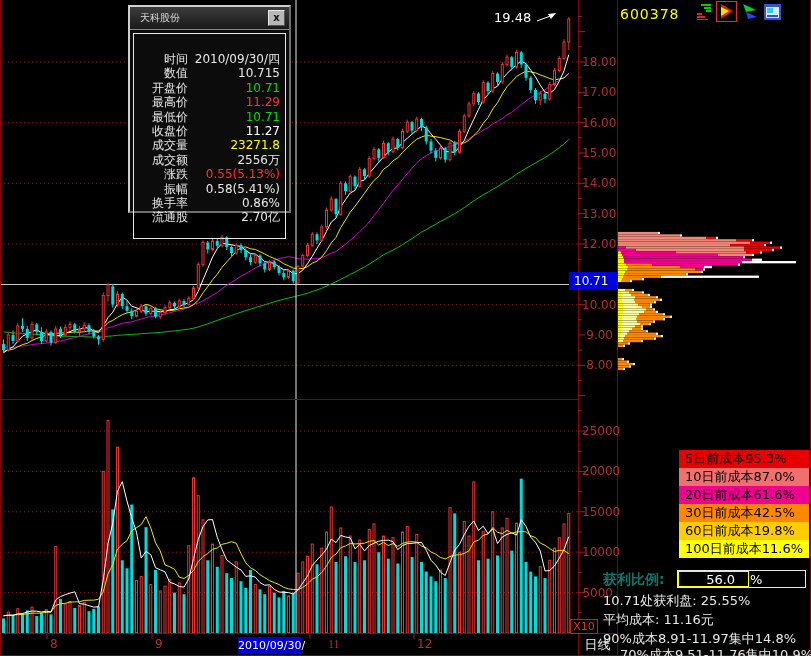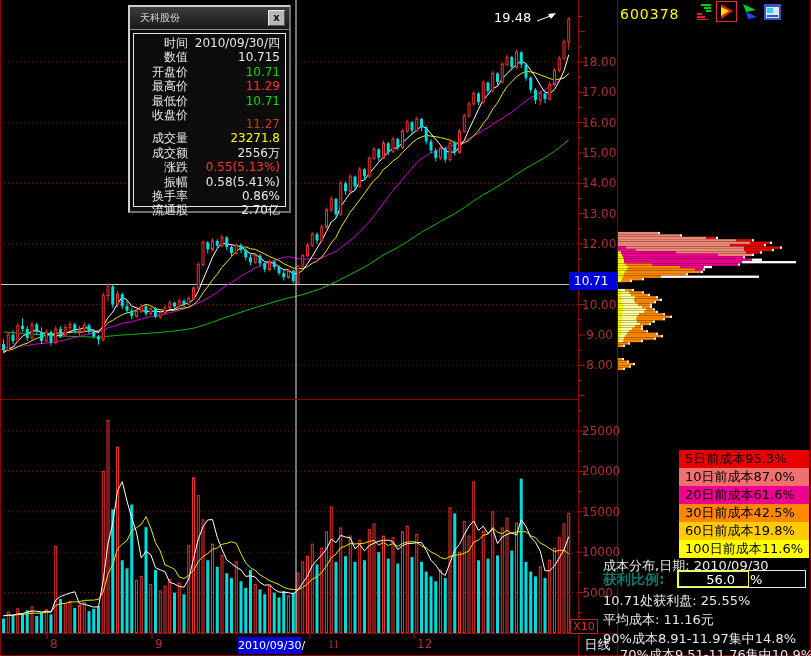--- a/index.html
+++ b/index.html
@@ -22,21 +22,21 @@
   .tbicon.selected{outline:1px solid #e03030;}
   
   #tooltip{position:absolute;left:128px;top:5px;width:163px;height:208px;background:#0c0c0c;
            border:2px solid;border-color:#cfcfcf #6f6f6f #6f6f6f #cfcfcf;box-sizing:border-box;}
   #tooltip .tbar{height:22px;display:flex;align-items:center;justify-content:space-between;
                  padding:0 4px 0 10px;background:linear-gradient(#3c3c3c,#191919);border-bottom:1px solid #888;}
   #tooltip .tbar .ttl{color:#ddd;font-size:10px;}
   #tooltip .tbar .cls{width:15px;height:14px;background:#b8b8b8;border:1px solid;
       border-color:#e8e8e8 #555 #555 #e8e8e8;color:#111;font-size:10px;line-height:13px;
       text-align:center;font-weight:bold;}
-  #tooltip .rows{margin:3px;border:1px solid #e6e6e6;padding:2px 2px;height:168px;}
+  #tooltip .rows{margin:3px;border:1px solid #e6e6e6;padding:18px 2px;height:168px;}
   #tooltip .row{display:flex;font-size:12px;line-height:14.4px;white-space:nowrap;}
   #tooltip .row .lb{width:52px;text-align:right;color:#e8e8e8;}
   #tooltip .row .vl{flex:1;text-align:right;padding-right:3px;}
   
   #legend{position:absolute;left:679px;top:450px;width:130px;}
   #legend .lrow{height:18px;line-height:18px;color:#000;font-size:13px;padding-left:6px;white-space:nowrap;}
   .statline{position:absolute;color:#e8e8e8;font-size:13px;white-space:nowrap;}
   #profit-row{position:absolute;left:603px;top:571px;color:#0f766e;font-size:14px;font-weight:bold;}
   #profit-box{position:absolute;left:677px;top:570px;width:129px;height:18px;border:1px solid #e8e8e8;
               box-sizing:border-box;background:#000;}
@@ -746,21 +746,21 @@
         <div class="row">
           <span class="lb">最高价</span>
           <span class="vl" style="color: rgb(255, 50, 50);">11.29</span>
         </div>
         <div class="row">
           <span class="lb">最低价</span>
           <span class="vl" style="color: rgb(0, 221, 0);">10.71</span>
         </div>
         <div class="row">
           <span class="lb">收盘价</span>
-          <span class="vl" style="color: #c2410c; margin-top: 9px;">11.27</span>
+          <span class="vl" style="color: #ffffff;">11.27</span>
         </div>
         <div class="row">
           <span class="lb">成交量</span>
           <span class="vl" style="color: rgb(255, 255, 0);">23271.8</span>
         </div>
         <div class="row">
           <span class="lb">成交额</span>
           <span class="vl" style="color: rgb(232, 232, 232);">2556万</span>
         </div>
         <div class="row">
@@ -784,21 +784,20 @@
 
   <div id="legend">
       <div class="lrow" style="background: rgb(232, 0, 0);">5日前成本95.3%</div>
       <div class="lrow" style="background: rgb(240, 112, 112);">10日前成本87.0%</div>
       <div class="lrow" style="background: rgb(240, 0, 144);">20日前成本61.6%</div>
       <div class="lrow" style="background: rgb(255, 136, 0);">30日前成本42.5%</div>
       <div class="lrow" style="background: rgb(255, 204, 0);">60日前成本19.8%</div>
       <div class="lrow" style="background: rgb(255, 255, 0);">100日前成本11.6%</div>
     </div>
 
-  <div class="statline" style="left:603px;top:557px">成本分布,日期: 2010/09/30</div>
   <div id="profit-row">获利比例:</div>
   <div id="profit-box">
     <div id="profit-fill" style="width: 56%;">
       <span>56.0</span>
     </div>
     <span id="profit-suffix" style="left: 56%;">%</span>
   </div>
   <div class="statline" style="left:603px;top:592px">10.71处获利盘: 25.55%</div>
   <div class="statline" style="left:603px;top:611px">平均成本: 11.16元</div>
   <div class="statline" style="left:603px;top:630px">90%成本8.91-11.97集中14.8%</div>

